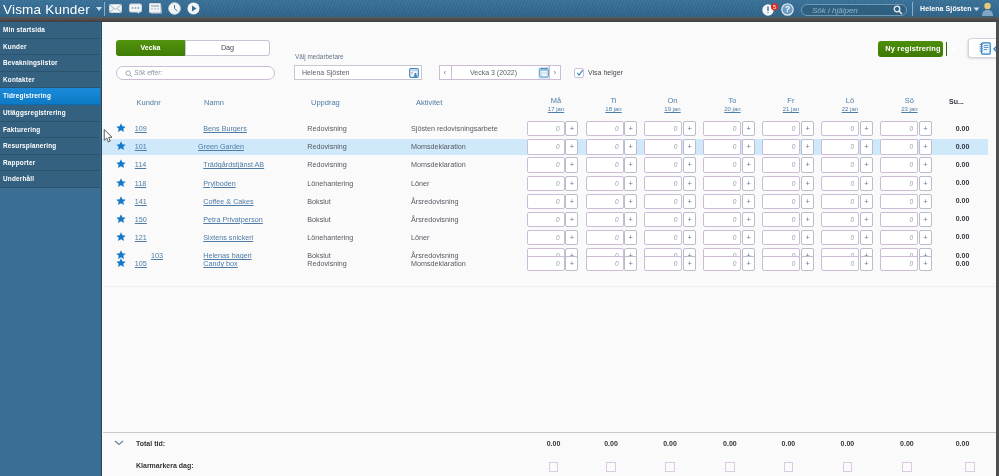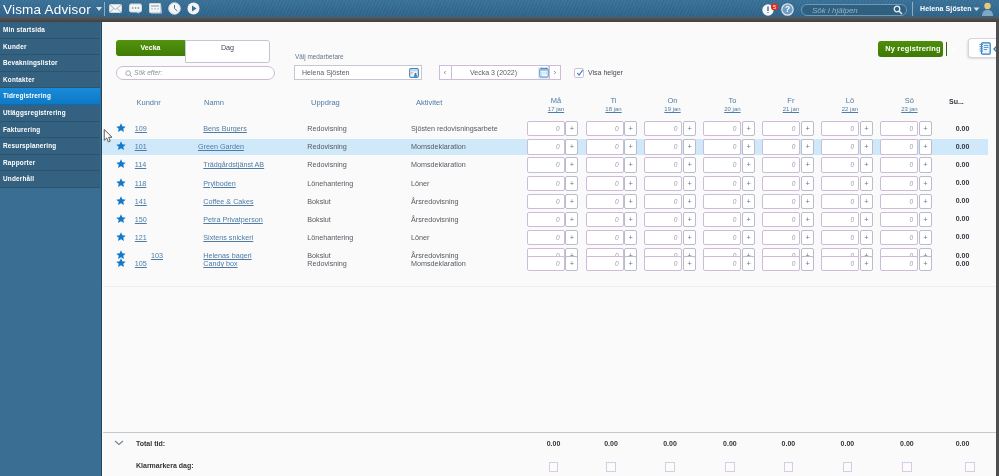--- a/index.html
+++ b/index.html
@@ -22,21 +22,21 @@
   line-height:16.4px; padding-left:3px; letter-spacing:0.2px; }
 .mitem.sel { background:linear-gradient(#1b8ad8,#0c7ac6); border-bottom:1px solid #0a6cb4; }
 #sidebar .edge { position:absolute; right:0; top:0; width:1px; height:454px; background:#24455e; }
 
 #content { position:absolute; left:102px; top:22px; width:894px; height:454px; background:#fafafa; }
 #rightstrip { position:absolute; left:996px; top:22px; width:3px; height:454px; background:#4e4e4e; }
 
 .tabgreen { position:absolute; left:14px; top:18px; width:69px; height:16px;
   background:linear-gradient(#54930f,#3f7c04); border-radius:3px 0 0 3px;
   color:#fff; font-size:7px; font-weight:bold; text-align:center; line-height:16px; }
-.tabwhite { position:absolute; left:83px; top:18px; width:85px; height:23px;
+.tabwhite { position:absolute; left:83px; top:18px; width:85px; height:16px;
   background:#fff; border:1px solid #c6c4d2; border-radius:0 3px 3px 0;
   color:#454a52; font-size:7.2px; text-align:center; line-height:14px; }
 
 .searchpill { position:absolute; left:14px; top:43.5px; width:159px; height:14px;
   background:#fff; border:1px solid #cdbcd8; border-radius:8px;
   font-size:6.6px; font-style:italic; color:#8d929c; line-height:12.5px; padding-left:17px; }
 
 .label { position:absolute; left:193px; top:31px; font-size:6.4px; color:#667788; }
 .selbox { position:absolute; left:192px; top:43px; width:128px; height:15px;
   background:#fff; border:1px solid #c9c6d4; font-size:7px; color:#5a5f66;
@@ -70,21 +70,21 @@
   text-align:center; line-height:13.5px; }
 .sum { position:absolute; top:5.5px; width:40px; text-align:center; font-size:7px; font-weight:bold; color:#2e3440; }
 
 .botline { position:absolute; left:1px; top:409.5px; width:893px; height:1px; background:#c9c9cd; }
 .btot { position:absolute; top:418px; font-size:7px; font-weight:bold; color:#333; }
 .bsum { position:absolute; top:418px; width:40px; text-align:center; font-size:7px; font-weight:bold; color:#333; }
 .bchk { position:absolute; top:440px; width:9.5px; height:9.5px; background:#fbfbfb; border:1px solid #dcc9e4; }
 </style></head><body>
 
 <div id="topbar">
-<div id="brand">Visma Advisor</div>
+<div id="brand">Visma Kunder</div>
 <svg class="abs" style="left:95px;top:6px" width="8" height="6">
       <path d="M1 1 L4 5 L7 1 Z" fill="#cfe0ea"></path>
     </svg>
 <div class="tb-sep" style="left:104px"></div>
 <svg class="tbicon" style="left:109px" width="13" height="13" viewBox="0 0 13 13">
       <rect x="0.5" y="2.5" width="12" height="8" rx="1" fill="#f2f5f7" stroke="#d0d8de"></rect>
       <path d="M1 3 L6.5 7.5 L12 3 M1 10 L5 6.5 M12 10 L8 6.5" stroke="#8fa6b5" fill="none" stroke-width="0.8"></path>
     </svg>
 <svg class="tbicon" style="left:129px" width="13" height="13" viewBox="0 0 13 13">
       <rect x="0.5" y="2" width="12" height="8" rx="1.5" fill="#f2f5f7" stroke="#d0d8de"></rect>

